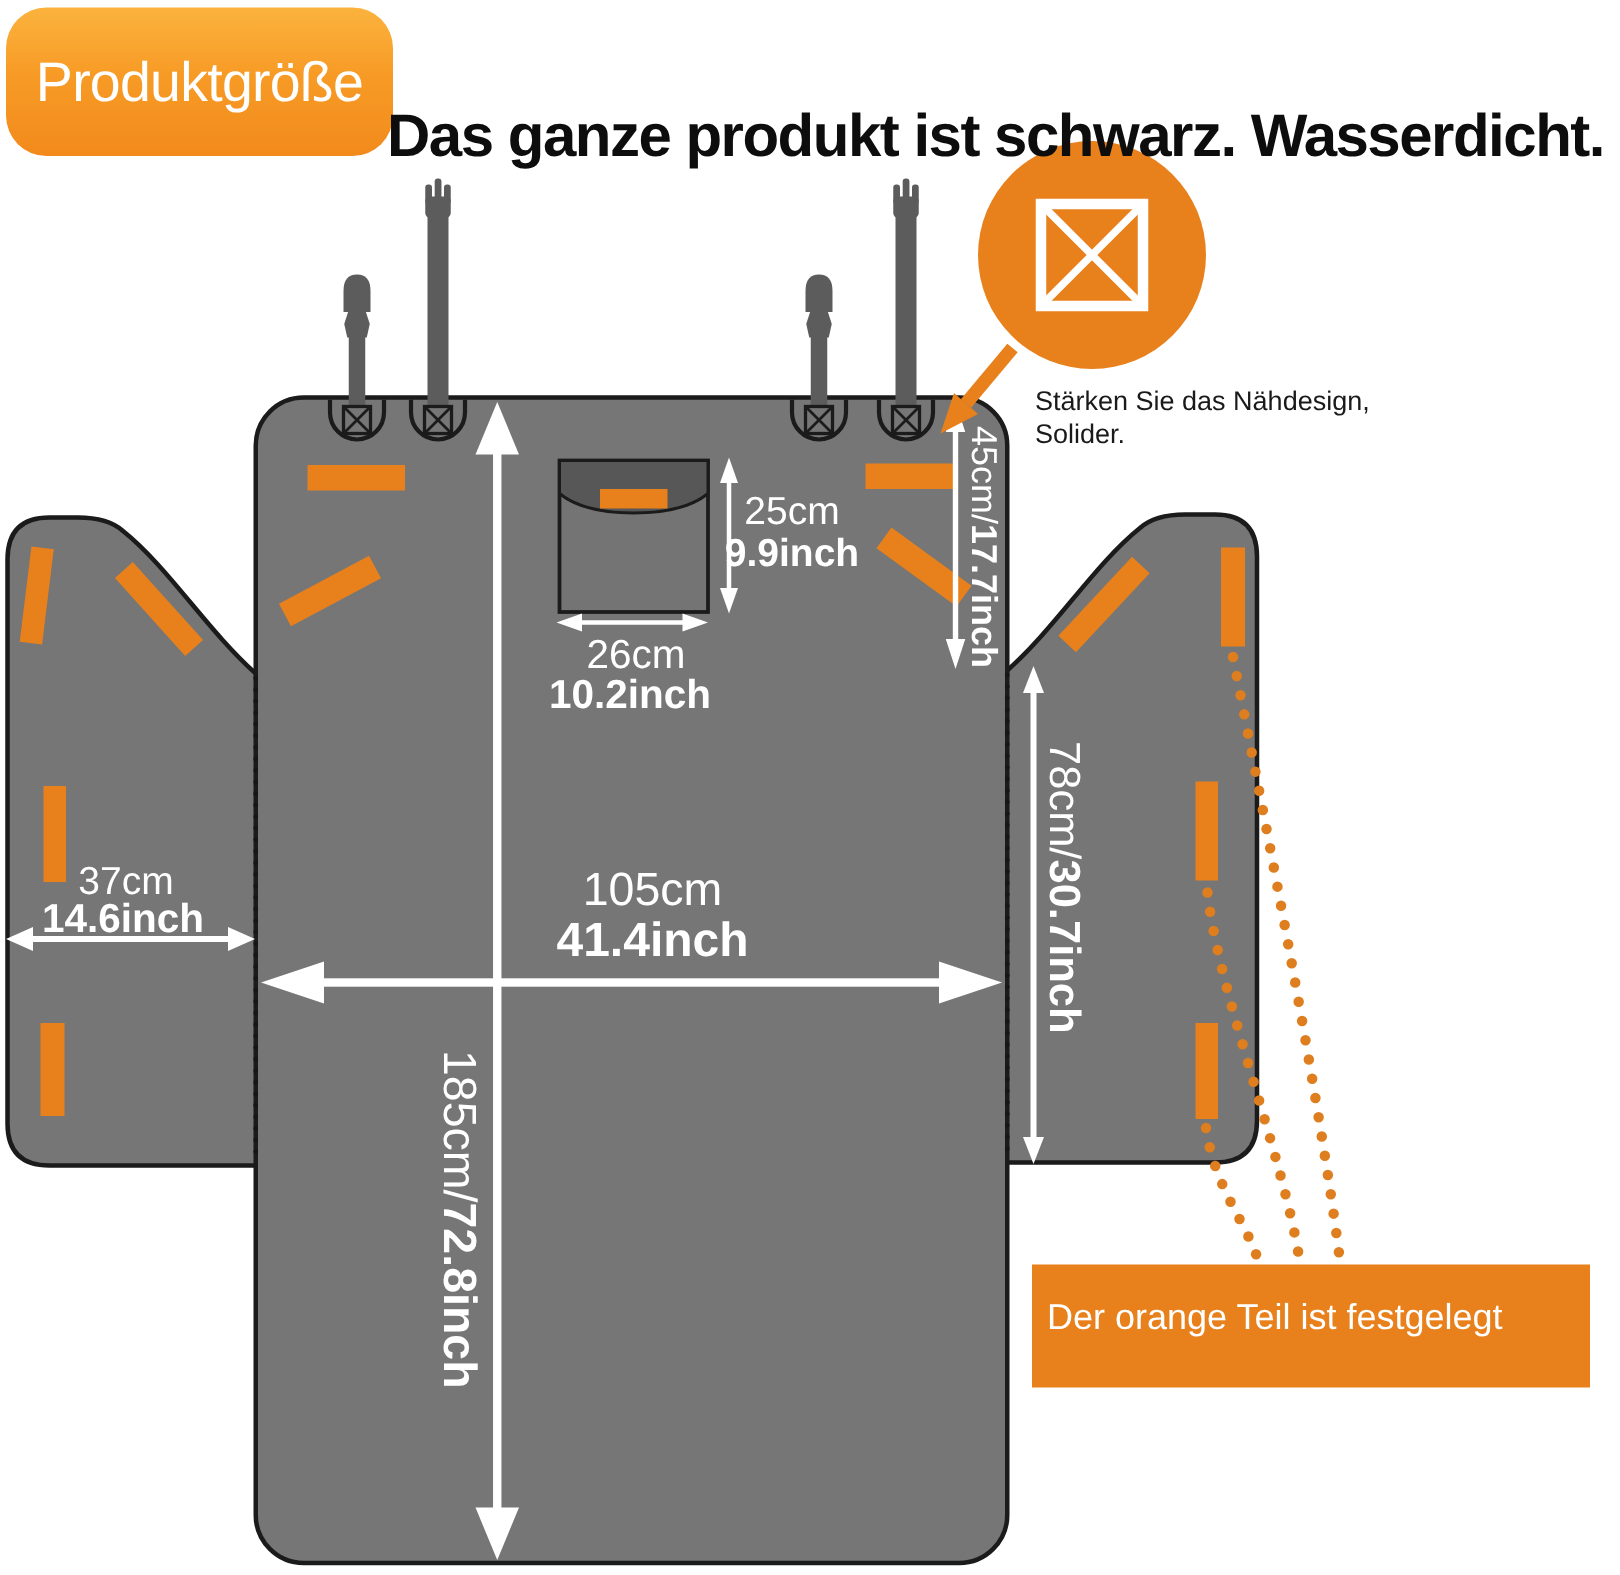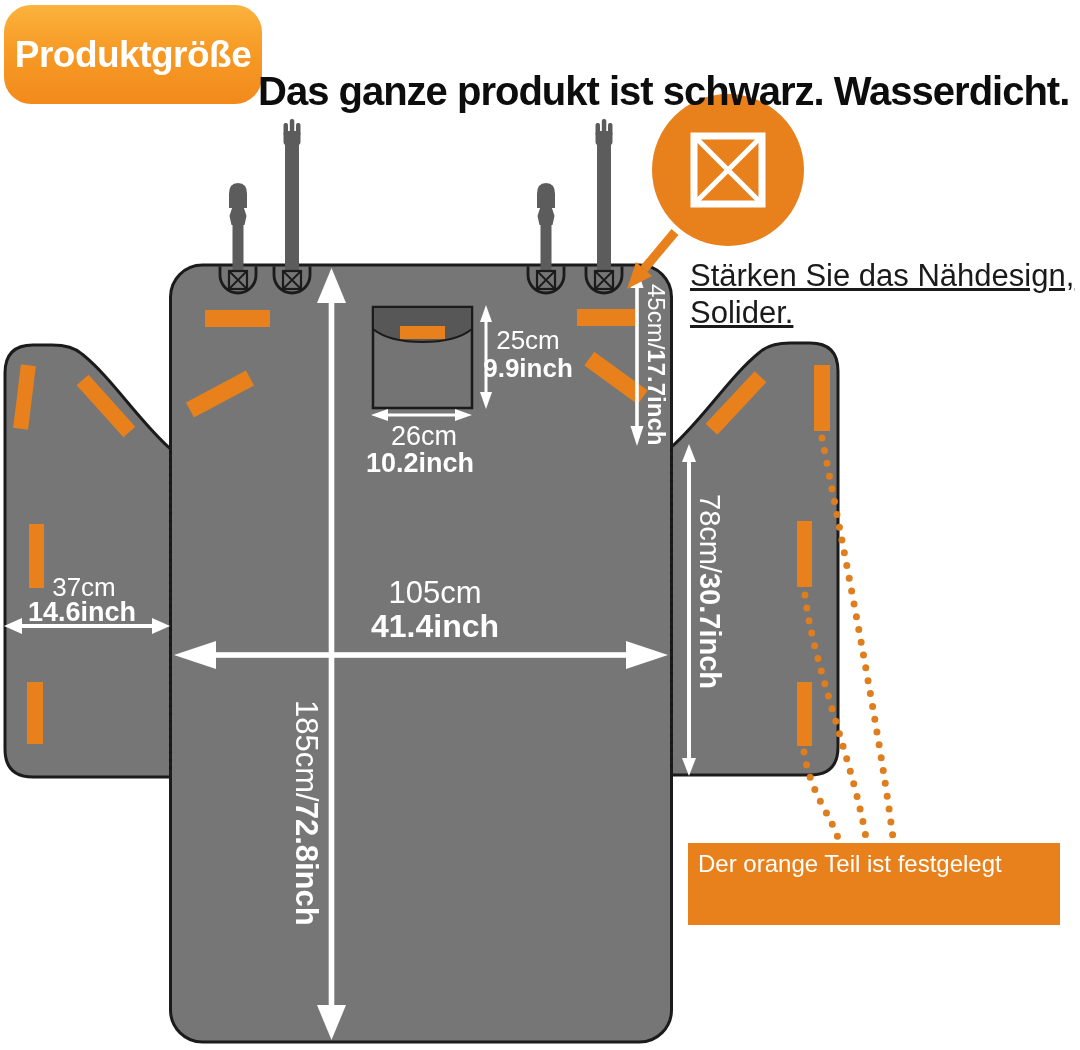--- a/index.html
+++ b/index.html
@@ -6,38 +6,38 @@
   .stage{
     position:relative;width:1080px;height:1050px;background:#ffffff;overflow:hidden;
     font-family:"Liberation Sans","DejaVu Sans",sans-serif;
   }
   .stage svg{position:absolute;left:0;top:0;}
   .badge{
     position:absolute;left:4px;top:5px;width:258px;height:99px;
     border-radius:27px;
     background:linear-gradient(180deg,#FBB33E 0%,#F79B26 45%,#F28A1B 100%);
     display:flex;align-items:center;justify-content:center;
-    color:#ffffff;font-size:37px;font-weight:bold;letter-spacing:-0.5px;
+    color:#ffffff;font-size:37px;font-weight:normal;letter-spacing:-0.5px;
     box-sizing:border-box;
   }
   .main-title{
     position:absolute;left:258px;top:30px;
     color:#0d0d0d;font-size:40px;font-weight:bold;letter-spacing:-1px;
     white-space:nowrap;
     margin-top:39px;
   }
   .stitch-note{
     position:absolute;left:690px;top:257px;
-    color:#1a1a1a;font-size:31px;line-height:1.2;text-decoration:underline;
+    color:#1a1a1a;font-size:18px;line-height:1.2;
   }
   .stitch-note span{display:block;}
   .velcro-note{
     position:absolute;left:688px;top:843px;width:372px;height:82px;
     background:#E8811C;color:#ffffff;font-size:24px;line-height:1.38;
-    padding:4px 10px;box-sizing:border-box;white-space:nowrap;
+    padding:19px 10px;box-sizing:border-box;white-space:nowrap;
   }
   .velcro-note span{display:block;}
 </style>
 </head>
 <body>
 
 <div class="stage">
 
 <svg width="1080" height="1050" viewBox="0 0 1080 1050">
   <defs>

